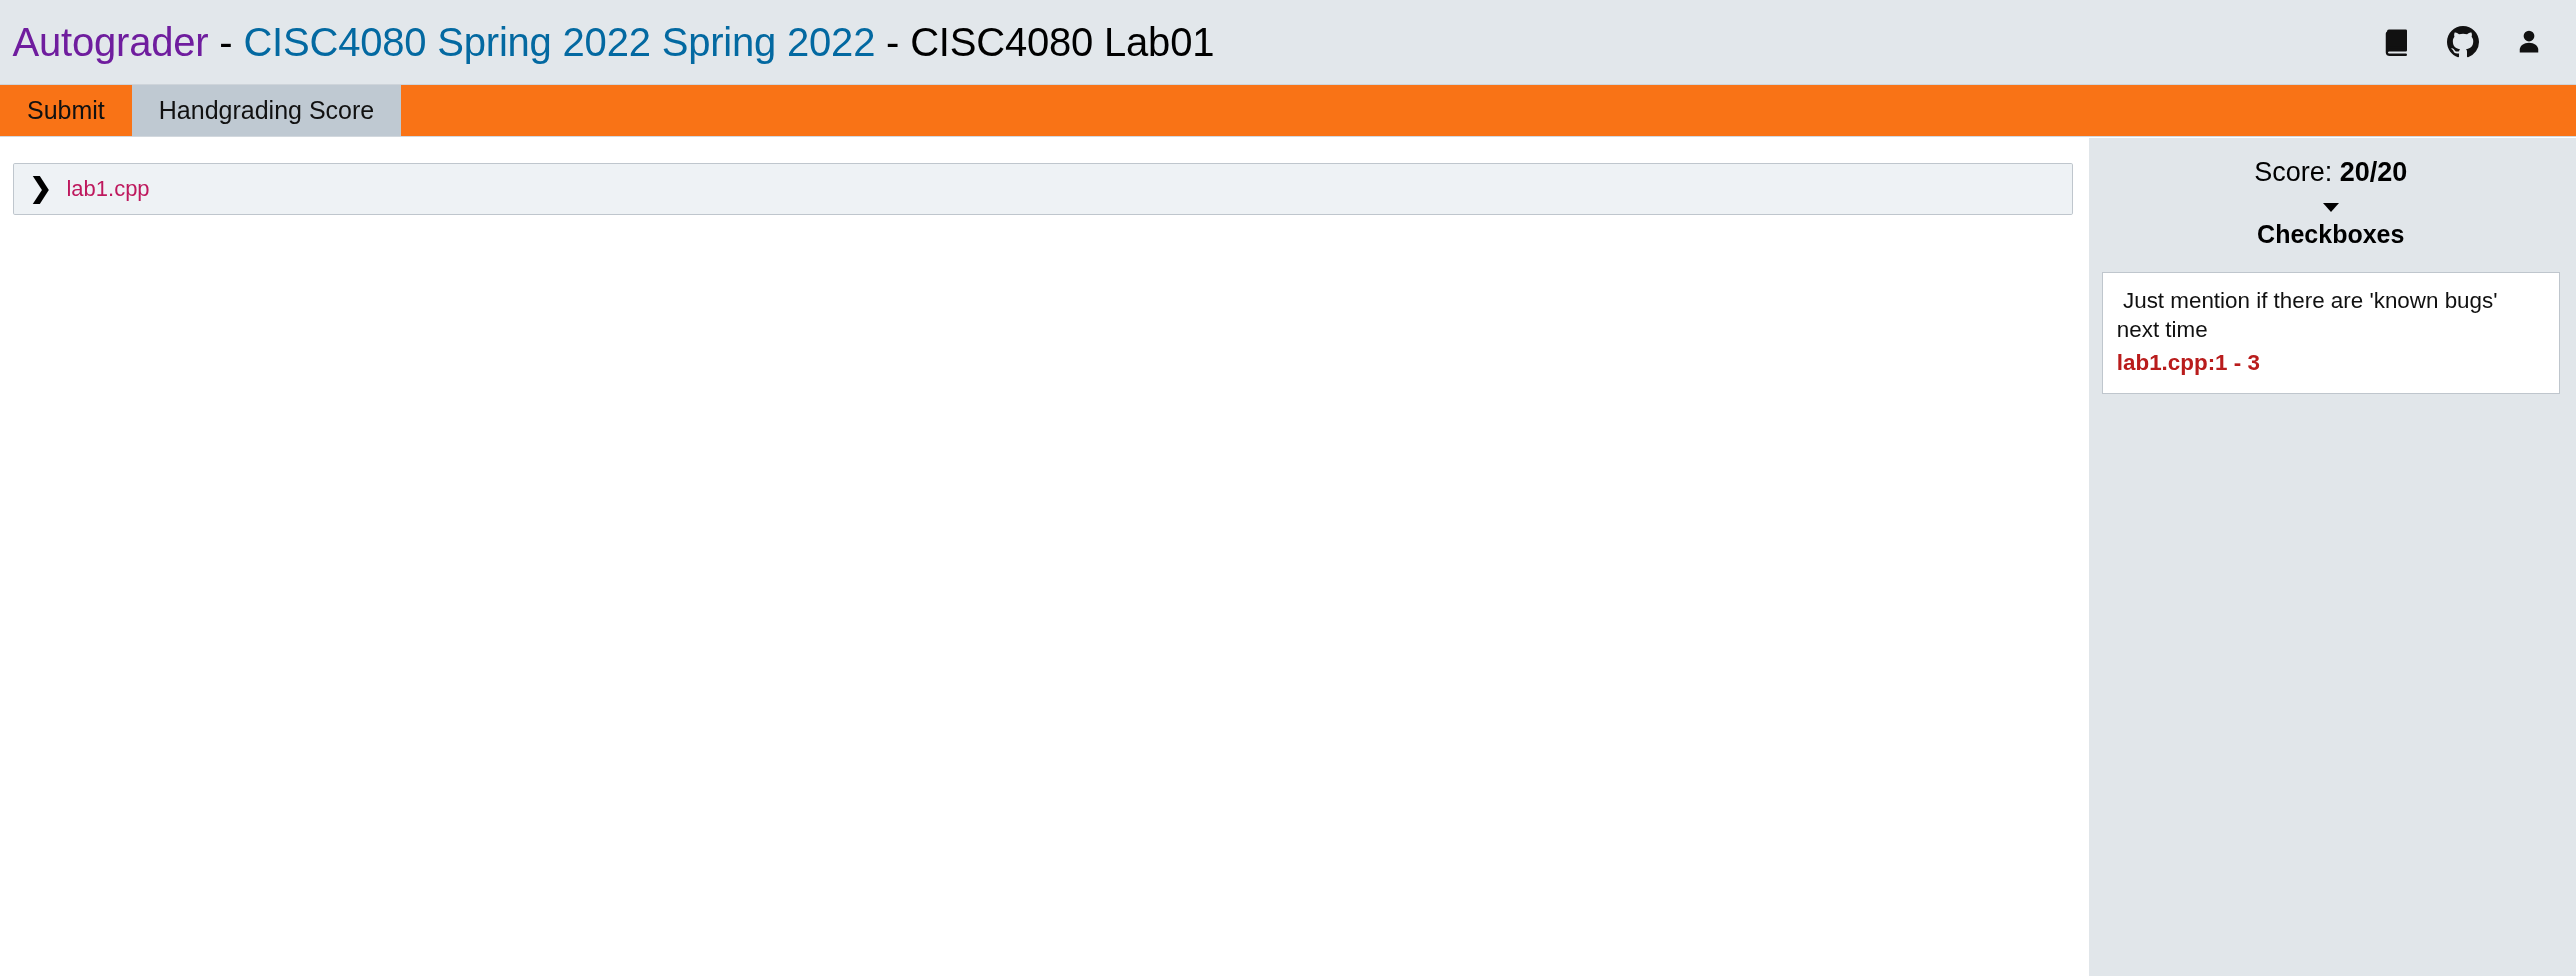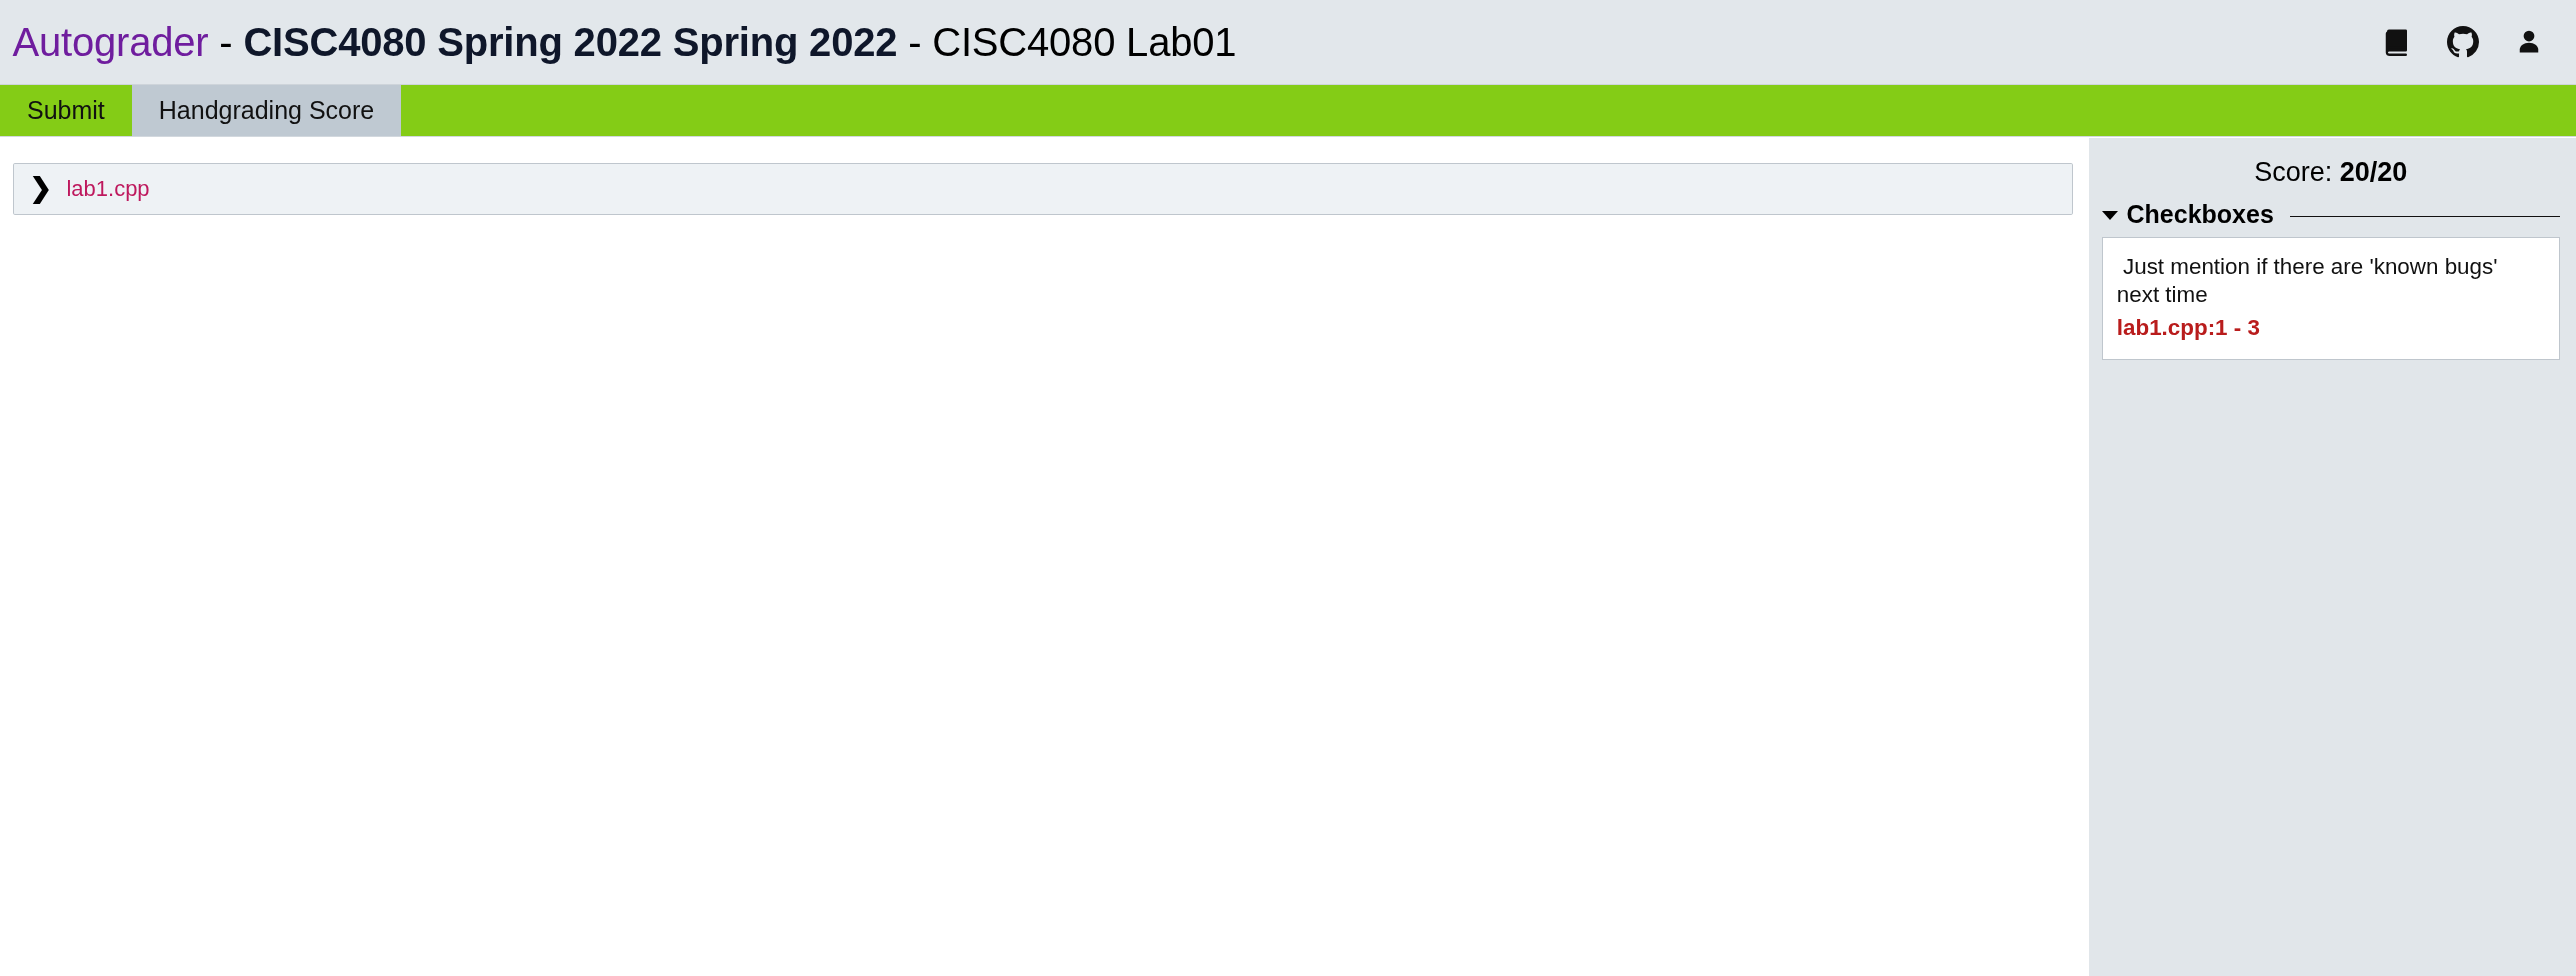--- a/index.html
+++ b/index.html
@@ -37,21 +37,21 @@
   }
 
   .brand-title {
     font-size: 40px;
     line-height: 1;
     white-space: nowrap;
     letter-spacing: -0.2px;
   }
   .brand-autograder { color: #6f1d9e; }
   .brand-sep { color: #000000; }
-  .brand-course { color: #0f172a; font-weight: bold; }
+  .brand-course { color: #0369a1; }
   .brand-project { color: #000000; }
 
   .nav-icons {
     display: flex;
     align-items: center;
     gap: 30px;
     margin-right: 3.6px;
   }
   .nav-icon {
     width: 36px;
@@ -60,21 +60,21 @@
     align-items: center;
     justify-content: center;
     cursor: pointer;
     color: #111111;
   }
   .nav-icon svg { display: block; }
 
   
   .tabbar {
     height: 52px;
-    background: #84cc16;
+    background: #f97316;
     border-bottom: 0.9px solid #d2d8de;
     display: flex;
     align-items: stretch;
   }
   .tab {
     display: flex;
     align-items: center;
     padding: 0 27px;
     font-size: 25px;
     color: #111111;
@@ -158,20 +158,21 @@
   }
   .score-line .score-value { font-weight: bold; }
 
   .section-header {
     display: flex;
     align-items: center;
     gap: 9px;
     margin-bottom: 9px;
     cursor: pointer;
     user-select: none;
+    flex-direction: column;
   }
   .caret-down {
     width: 0; height: 0;
     border-left: 8px solid transparent;
     border-right: 8px solid transparent;
     border-top: 9.8px solid #000000;
     flex: 0 0 auto;
     margin-top: 2.7px;
   }
   .section-title {

